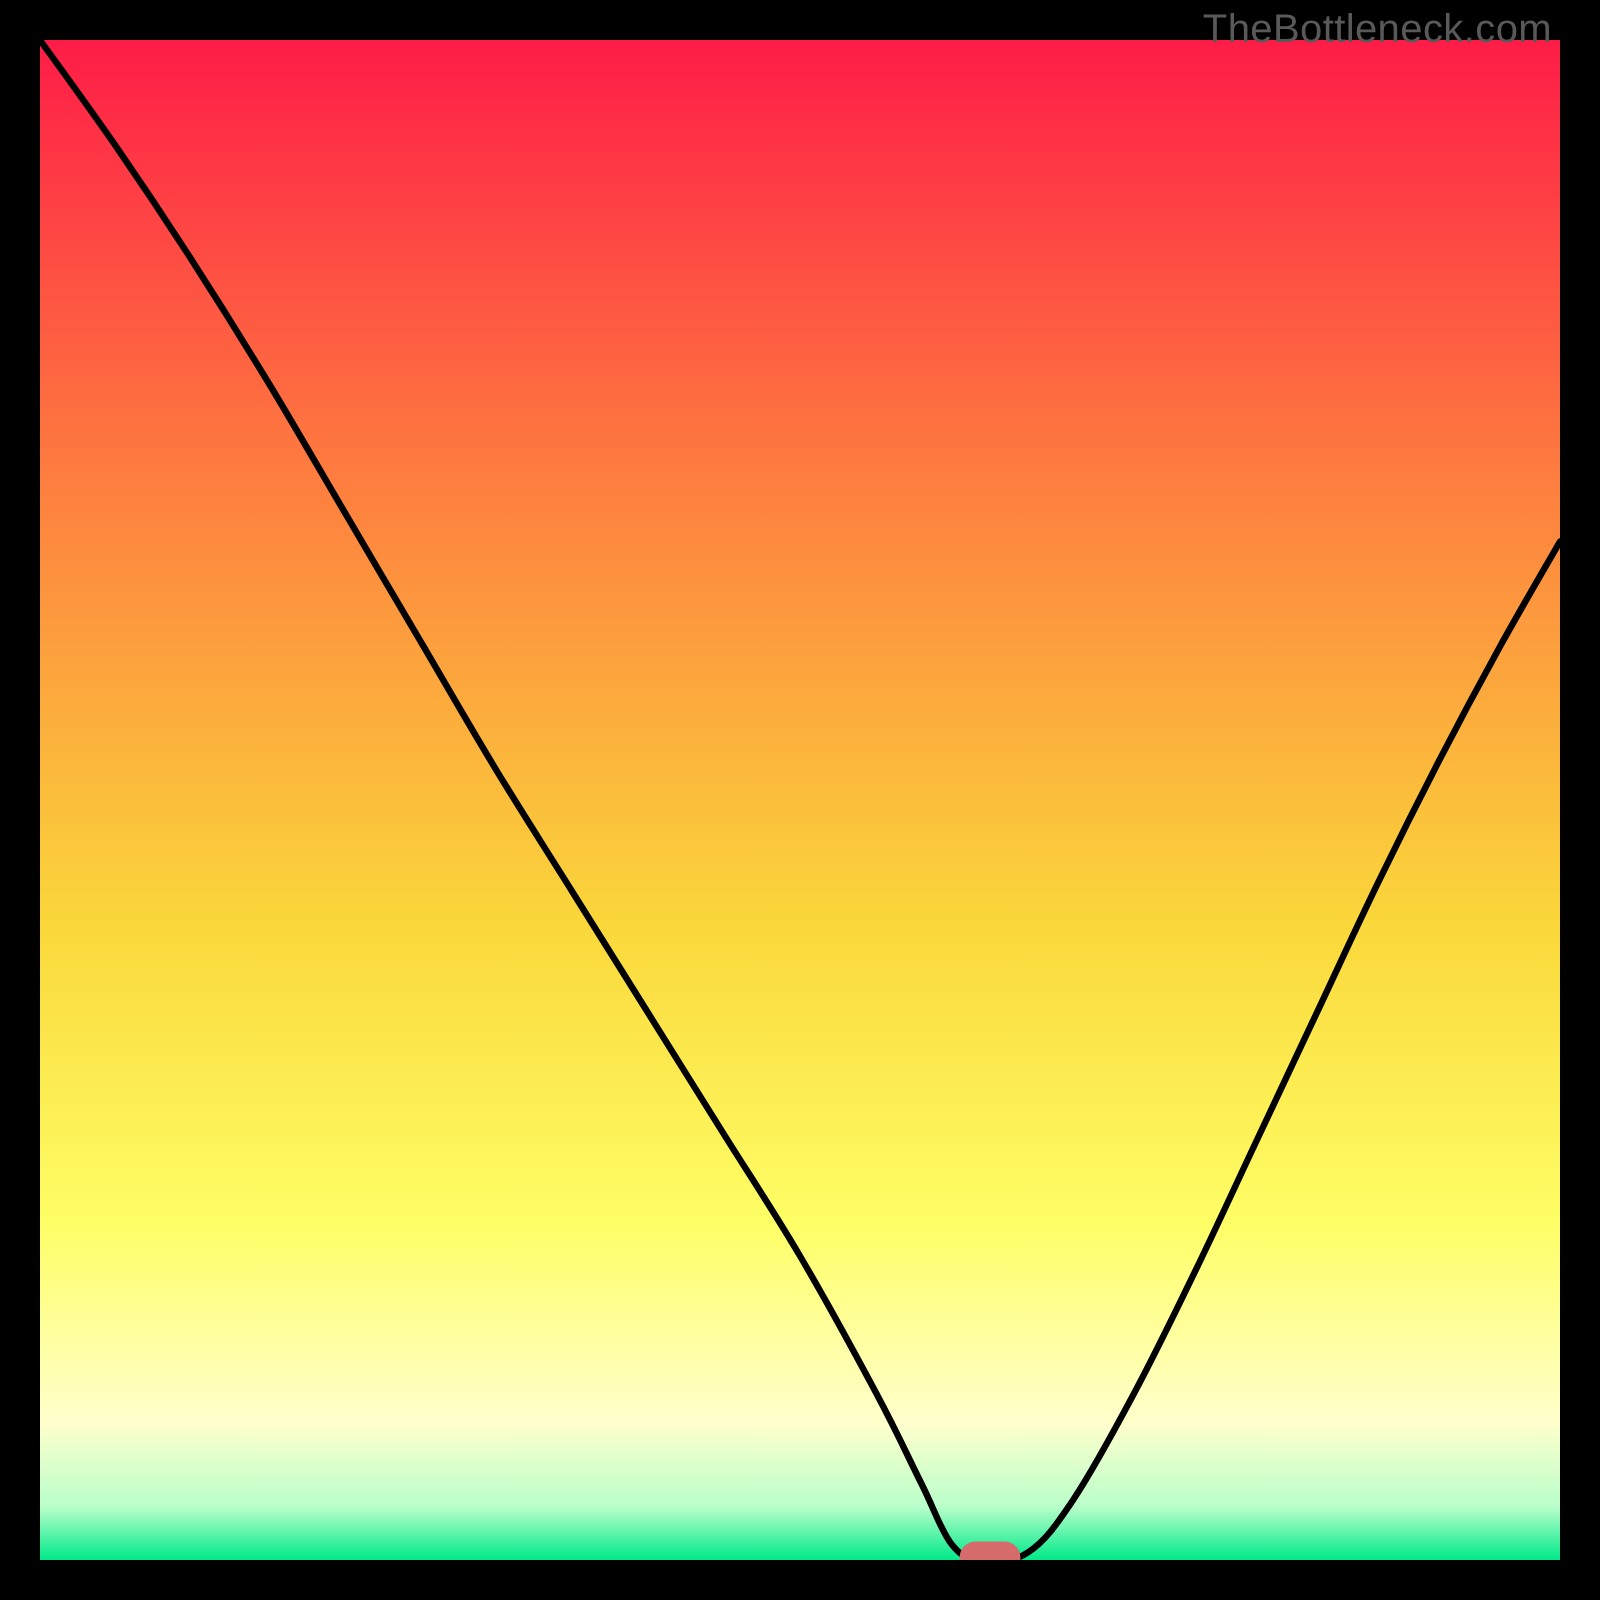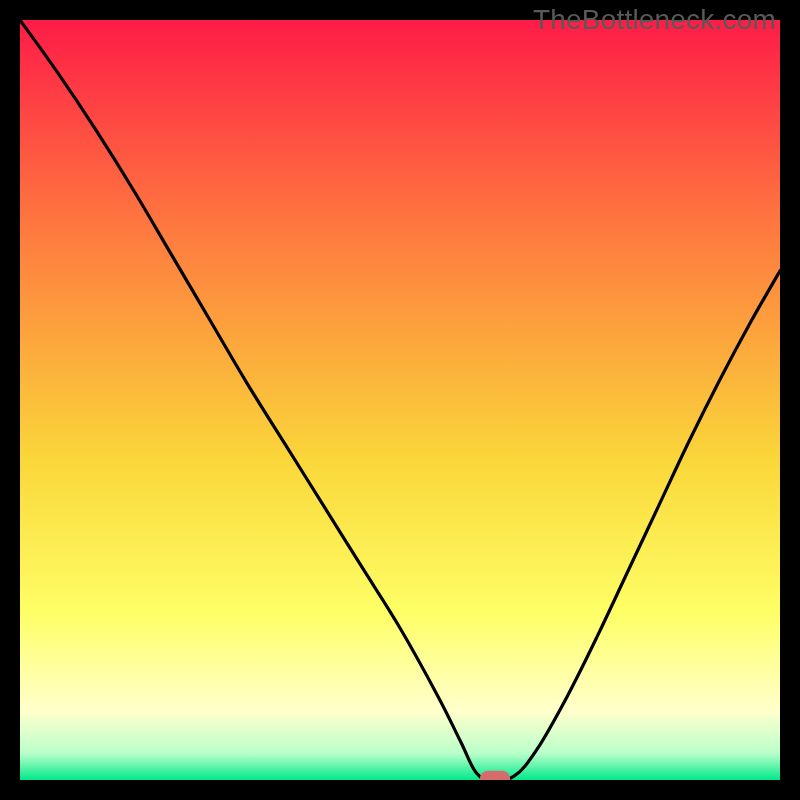--- a/index.html
+++ b/index.html
@@ -24,21 +24,21 @@
     left: 0;
     top: 0;
     width: 760px;
     height: 760px;
   }
   .watermark {
     position: absolute;
     top: 4px;
     right: 24px;
     color: #595959;
-    font-size: 28px;
+    font-size: 20px;
     font-weight: 500;
     letter-spacing: 0.2px;
     z-index: 30;
   }
   svg {
     display: block;
   }
   .minimum-marker {
     fill: #d66b6b;
     stroke: none;

